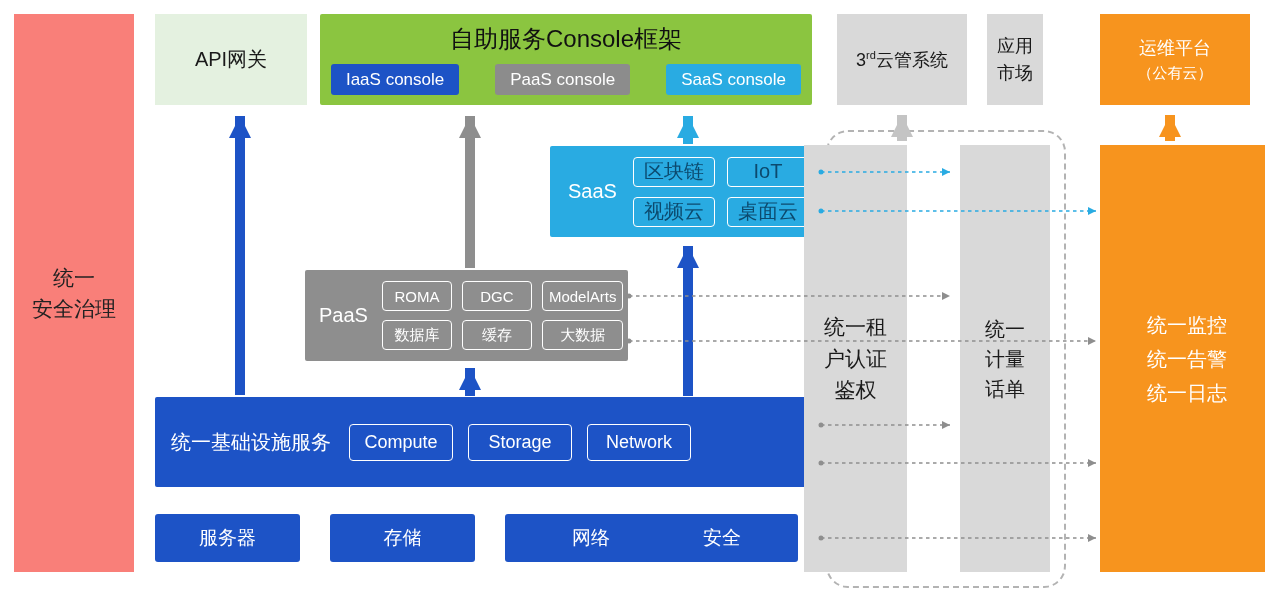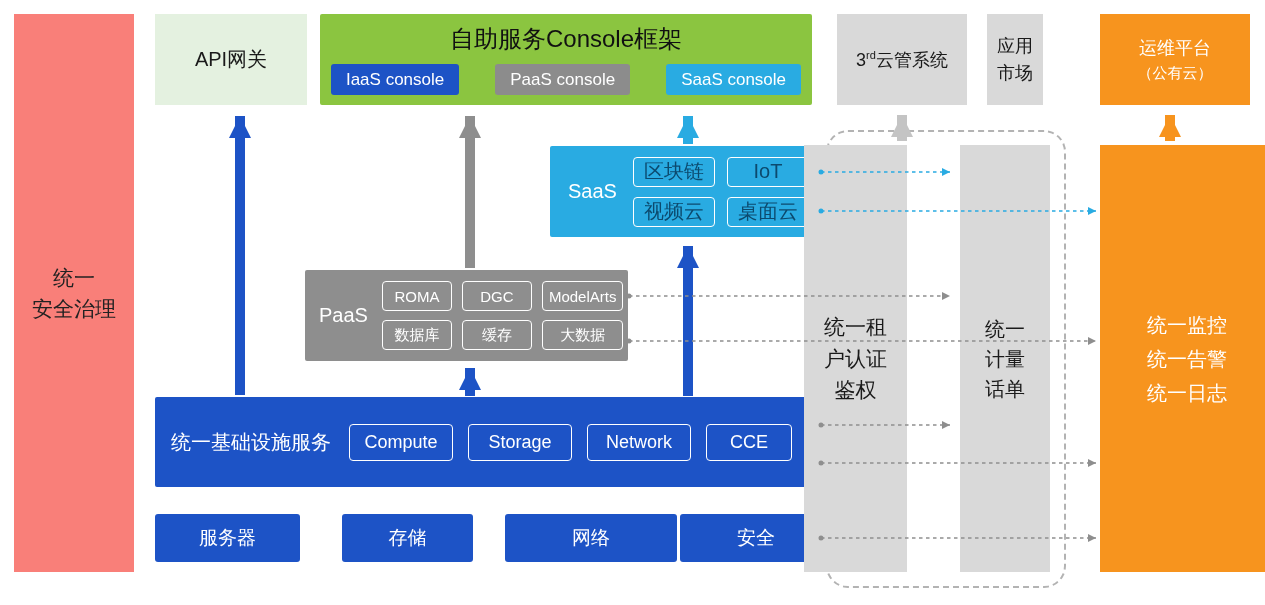--- a/index.html
+++ b/index.html
@@ -45,23 +45,23 @@
   
   .infra-box { left:155px; top:397px; width:665px; height:90px; background:#1D53C6; justify-content:flex-start; padding-left:16px; gap:18px; border-radius:2px; }
   .infra-label { color:#fff; font-size:20px; }
   .infra-items { display:flex; gap:15px; }
   .itag { border:1.5px solid #fff; border-radius:4px; color:#fff; font-size:18px; height:37px; min-width:104px; padding:0 12px; display:flex; align-items:center; justify-content:center; }
   .itag-cce { min-width:86px; }
 
   
   .hw { top:514px; height:48px; background:#1D53C6; color:#fff; font-size:19px; border-radius:3px; }
   .hw-server { left:155px; width:145px; }
-  .hw-storage { left:342px; width:131px; }
+  .hw-storage { left:330px; width:145px; }
   .hw-network { left:505px; width:172px; }
-  .hw-security { left:680px; width:152px; }
+  .hw-security { left:646px; width:152px; }
 
   
   .dashed-container { left:826px; top:130px; width:240px; height:458px; border:2px dashed #B3B3B3; border-radius:22px; background:transparent; }
   .auth-bar { left:804px; top:145px; width:103px; height:427px; background:#D9D9D9; font-size:21px; }
   .metering-bar { left:960px; top:145px; width:90px; height:427px; background:#D9D9D9; font-size:20px; }
   .monitoring-box { left:1100px; top:145px; width:174px; height:427px; background:#F7941E; color:#fff; font-size:20px; }
   .monitoring-box .pre { line-height:1.7; }
 
   .overlay { position:absolute; left:0; top:0; width:1265px; height:605px; pointer-events:none; }
 </style>
@@ -123,21 +123,20 @@
       <div class="ptag">大数据</div>
     </div>
   </div>
 
   <div class="box infra-box">
     <span class="infra-label">统一基础设施服务</span>
     <div class="infra-items">
       <div class="itag">Compute</div>
       <div class="itag">Storage</div>
       <div class="itag">Network</div>
-      <div class="itag itag-cce">CCE</div>
     </div>
   </div>
 
   <div class="box hw hw-server">服务器</div>
   <div class="box hw hw-storage">存储</div>
   <div class="box hw hw-network">网络</div>
   <div class="box hw hw-security">安全</div>
 
   <div class="box dashed-container"></div>
   <div class="box auth-bar">

